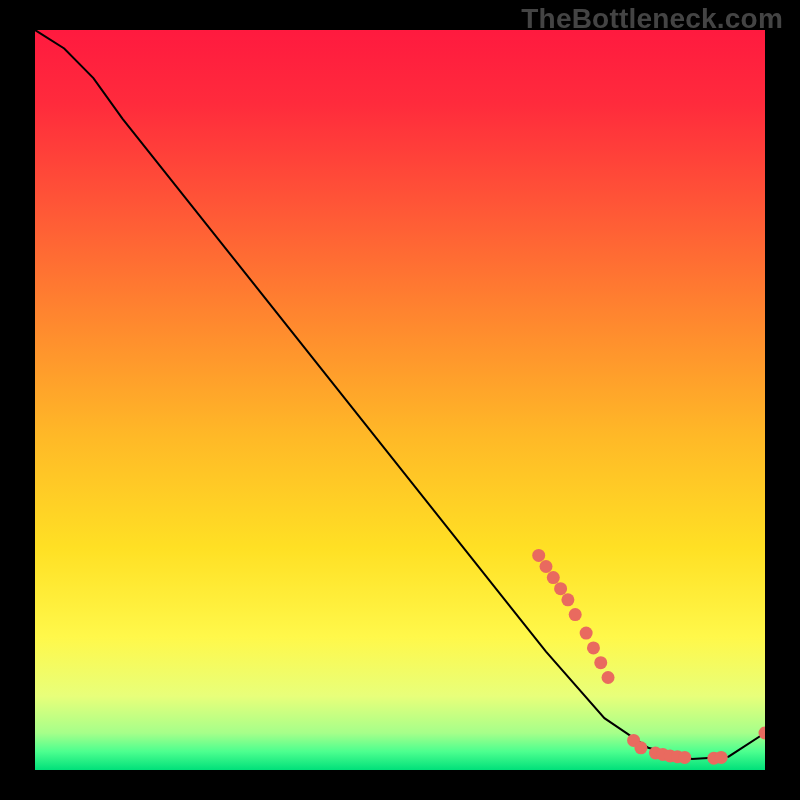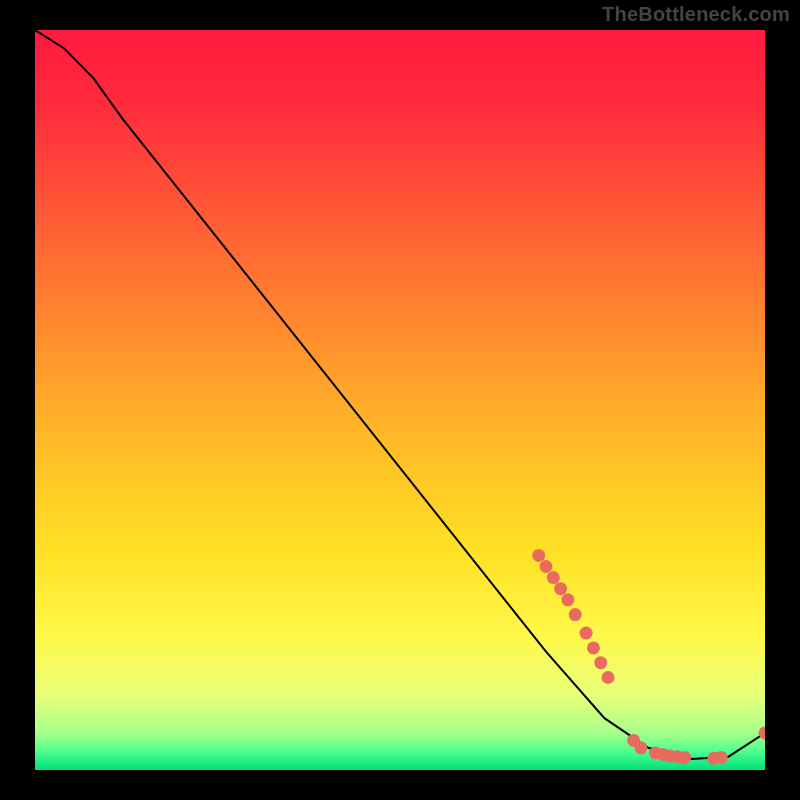--- a/index.html
+++ b/index.html
@@ -13,23 +13,23 @@
   }
   .stage {
     position: relative;
     width: 800px;
     height: 800px;
     background: #000000;
   }
   .watermark {
     position: absolute;
     top: 3px;
-    right: 10px;
+    right: 17px;
     color: #444444;
-    font-size: 20px;
+    font-size: 28px;
     font-weight: 600;
     letter-spacing: 0.2px;
     user-select: none;
   }
   .plot-area {
     position: absolute;
     left: 35px;
     top: 30px;
     width: 730px;
     height: 740px;

